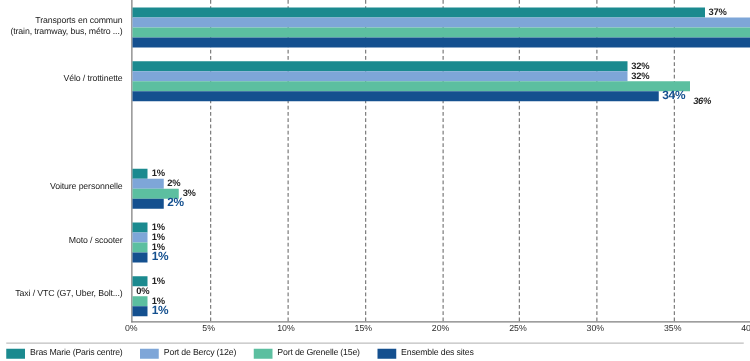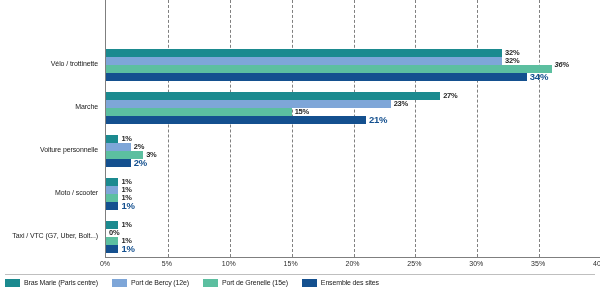--- a/index.html
+++ b/index.html
@@ -133,45 +133,43 @@
 <div id="chart-root">
 
   <div id="plot-frame">
       <div class="gridline" style="left: 61.875px;"></div>
       <div class="gridline" style="left: 123.75px;"></div>
       <div class="gridline" style="left: 185.625px;"></div>
       <div class="gridline" style="left: 247.5px;"></div>
       <div class="gridline" style="left: 309.375px;"></div>
       <div class="gridline" style="left: 371.25px;"></div>
       <div class="gridline" style="left: 433.125px;"></div>
+      <div class="cat-row" style="top: 0px; height: 43px;">
+        <div class="cat-caption" style="top: 13px;">
+          <div>Transports en commun</div>
+          <div>(train, tramway, bus, métro ...)</div>
+        </div>
+        <div class="bar" title="Bras Marie (Paris centre): 37%" style="top: 5.5px; width: 457.875px; background: rgb(27, 138, 143);"></div>
+        <div class="bar-label" style="top: 5.5px; left: 460.875px;">37%</div>
+        <div class="bar" title="Port de Bercy (12e): 42%" style="top: 13.5px; width: 519.75px; background: rgb(126, 166, 216);"></div>
+        <div class="bar" title="Port de Grenelle (15e): 44%" style="top: 21.5px; width: 544.5px; background: rgb(92, 191, 160);"></div>
+        <div class="bar" title="Ensemble des sites: 41%" style="top: 29.5px; width: 507.375px; background: rgb(20, 80, 143);"></div>
+      </div>
       <div class="cat-row" style="top: 43px; height: 43px;">
         <div class="cat-caption" style="top: 17.25px;">
           <div>Vélo / trottinette</div>
         </div>
         <div class="bar" title="Bras Marie (Paris centre): 32%" style="top: 5.5px; width: 396px; background: rgb(27, 138, 143);"></div>
         <div class="bar-label" style="top: 5.5px; left: 399px;">32%</div>
         <div class="bar" title="Port de Bercy (12e): 32%" style="top: 13.5px; width: 396px; background: rgb(126, 166, 216);"></div>
         <div class="bar-label" style="top: 13.5px; left: 399px;">32%</div>
         <div class="bar" title="Port de Grenelle (15e): 36%" style="top: 21.5px; width: 445.5px; background: rgb(92, 191, 160);"></div>
-        <div class="bar-label" style="top: 18px; left: 448.5px; font-style: italic;">36%</div>
+        <div class="bar-label" style="top: 34px; left: 448.5px; font-style: italic;">36%</div>
         <div class="bar" title="Ensemble des sites: 34%" style="top: 29.5px; width: 420.75px; background: rgb(20, 80, 143);"></div>
         <div class="bar-label total" style="top: 29px; left: 423.75px;">34%</div>
-      </div>
-      <div class="cat-row" style="top: 86px; height: 43px;">
-        <div class="cat-caption" style="top: 17.25px;">
-          <div>Marche</div>
-        </div>
-        <div class="bar" title="Bras Marie (Paris centre): 27%" style="top: 5.5px; width: 334.125px; background: rgb(27, 138, 143);"></div>
-        <div class="bar-label" style="top: 5.5px; left: 337.125px;">27%</div>
-        <div class="bar" title="Port de Bercy (12e): 23%" style="top: 13.5px; width: 284.625px; background: rgb(126, 166, 216);"></div>
-        <div class="bar-label" style="top: 13.5px; left: 287.625px;">23%</div>
-        <div class="bar" title="Port de Grenelle (15e): 15%" style="top: 21.5px; width: 185.625px; background: rgb(92, 191, 160);"></div>
-        <div class="bar-label" style="top: 21.5px; left: 188.625px;">15%</div>
-        <div class="bar" title="Ensemble des sites: 21%" style="top: 29.5px; width: 259.875px; background: rgb(20, 80, 143);"></div>
-        <div class="bar-label total" style="top: 29px; left: 262.875px;">21%</div>
       </div>
       <div class="cat-row" style="top: 129px; height: 43px;">
         <div class="cat-caption" style="top: 17.25px;">
           <div>Voiture personnelle</div>
         </div>
         <div class="bar" title="Bras Marie (Paris centre): 1%" style="top: 5.5px; width: 12.375px; background: rgb(27, 138, 143);"></div>
         <div class="bar-label" style="top: 5.5px; left: 15.375px;">1%</div>
         <div class="bar" title="Port de Bercy (12e): 2%" style="top: 13.5px; width: 24.75px; background: rgb(126, 166, 216);"></div>
         <div class="bar-label" style="top: 13.5px; left: 27.75px;">2%</div>
         <div class="bar" title="Port de Grenelle (15e): 3%" style="top: 21.5px; width: 37.125px; background: rgb(92, 191, 160);"></div>

